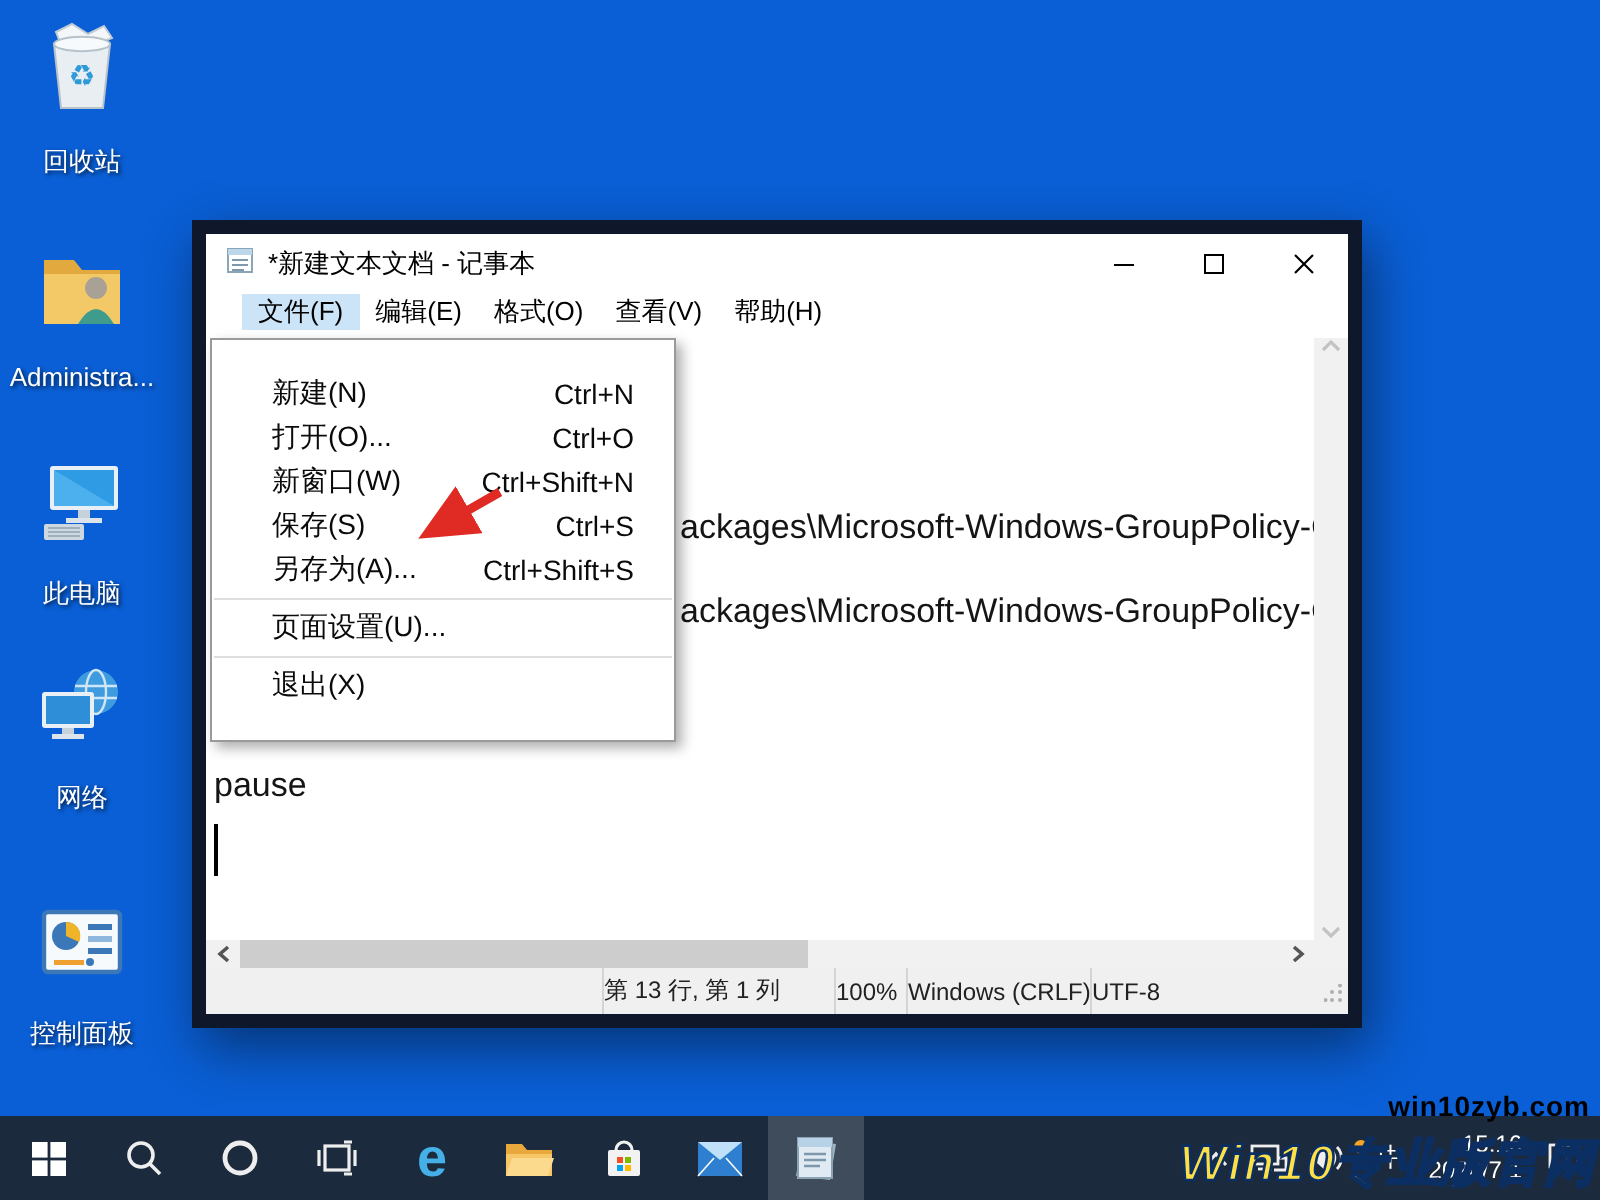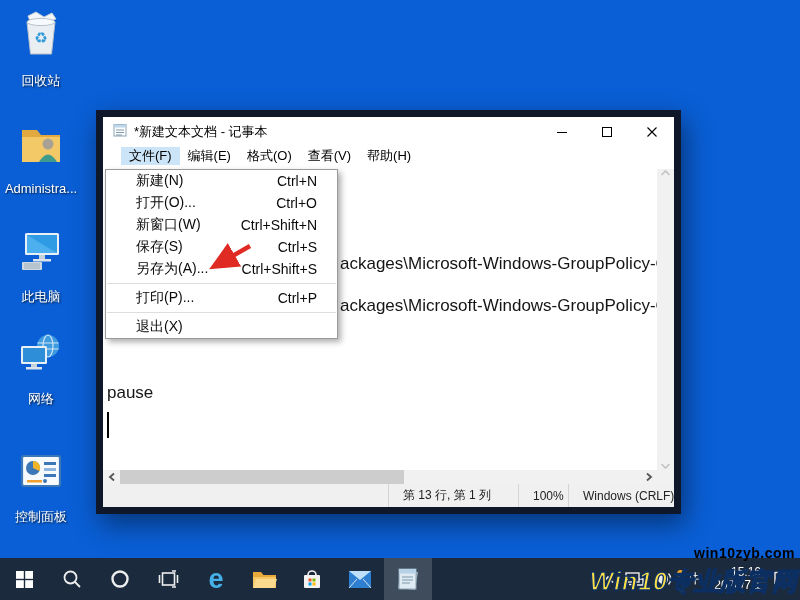--- a/index.html
+++ b/index.html
@@ -32,28 +32,28 @@
   .caret{position:absolute;left:4px;top:243px;width:2px;height:26px;background:#000}
 
   .vscroll{position:absolute;top:52px;right:0;bottom:37px;width:17px;background:#f1f1f1;display:flex;flex-direction:column;justify-content:space-between;align-items:center}
   .hscroll{position:absolute;left:0;right:17px;bottom:23px;height:14px;background:#f1f1f1}
   .hthumb{position:absolute;left:17px;top:0;width:284px;height:14px;background:#cdcdcd}
   .harrow{position:absolute;top:0;width:17px;height:14px;display:flex;align-items:center;justify-content:center}
   .harrow.left{left:0}.harrow.right{right:0}
   .scorner{position:absolute;right:0;bottom:23px;width:17px;height:14px;background:#f1f1f1}
 
   .statusbar{position:absolute;left:0;right:0;bottom:0;height:23px;background:#f0f0f0;display:flex;align-items:stretch;font-size:12px;color:#222}
-  .scell{display:flex;align-items:center;border-left:1px solid #d4d4d4;padding-left:14px;white-space:nowrap}
+  .scell{display:flex;align-items:center;border-left:1px solid #d4d4d4;white-space:nowrap}
   .sc0{flex:1;border-left:none}
   .sc1{width:115px}.sc2{width:35px}.sc3{width:91px}.sc4{width:128px;position:relative}
   .grip{position:absolute;right:2px;bottom:2px}
 
   
   .dropdown{position:absolute;left:2px;top:52px;width:231px;background:#fff;border:1px solid #9a9a9a;
-    box-shadow:3px 3px 6px rgba(0,0,0,.32);padding:0 0;z-index:5}
+    box-shadow:3px 3px 6px rgba(0,0,0,.32);padding:16px 0;z-index:5}
   .mi{height:22px;display:flex;align-items:center;padding:0 20px 0 30px;font-size:14px;color:#0a0a0a}
   .mi .ml{flex:1 1 auto}
   .mi .ms{flex:0 0 auto}
   .msep{height:1px;background:#dedede;margin:3px 1px}
 
   .annot{position:absolute;left:0;top:0;width:571px;height:390px;pointer-events:none;z-index:6}
 
   
   .taskbar{position:absolute;left:0;bottom:0;width:800px;height:42px;background:#1b2a3d;display:flex;align-items:center;z-index:20}
   .tb-btn{width:48px;height:42px;display:flex;align-items:center;justify-content:center;flex:0 0 auto}
@@ -208,20 +208,33 @@
         </svg>
     </span>
   </div>
   <div class="scorner"></div>
 
   <div class="statusbar">
     <div class="scell sc0"></div>
     <div class="scell sc1">第 13 行, 第 1 列</div>
     <div class="scell sc2">100%</div>
     <div class="scell sc3">Windows (CRLF)</div>
+    <div class="scell sc4">
+      <span>UTF-8</span>
+      <span class="grip">
+        <svg width="10" height="10" viewBox="0 0 10 10">
+          <circle cx="8" cy="8" r="1" fill="#b0b0b0"></circle>
+            <circle cx="8" cy="4" r="1" fill="#b0b0b0"></circle>
+          <circle cx="4" cy="8" r="1" fill="#b0b0b0"></circle>
+            <circle cx="8" cy="0.8" r="1" fill="#b0b0b0"></circle>
+          <circle cx="0.8" cy="8" r="1" fill="#b0b0b0"></circle>
+            <circle cx="4" cy="4" r="1" fill="#b0b0b0"></circle>
+        </svg>
+      </span>
+    </div>
   </div>
 
   <div class="dropdown">
     <div class="mi">
       <span class="ml">新建(N)</span>
       <span class="ms">Ctrl+N</span>
     </div>
     <div class="mi">
       <span class="ml">打开(O)...</span>
       <span class="ms">Ctrl+O</span>
@@ -233,22 +246,22 @@
     <div class="mi">
       <span class="ml">保存(S)</span>
       <span class="ms">Ctrl+S</span>
     </div>
     <div class="mi">
       <span class="ml">另存为(A)...</span>
       <span class="ms">Ctrl+Shift+S</span>
     </div>
     <div class="msep"></div>
     <div class="mi">
-      <span class="ml">打印(P)...</span>
-      <span class="ms">Ctrl+P</span>
+      <span class="ml">页面设置(U)...</span>
+      <span class="ms"></span>
     </div>
     <div class="msep"></div>
     <div class="mi">
       <span class="ml">退出(X)</span>
       <span class="ms"></span>
     </div>
   </div>
 
   <svg class="annot" viewBox="0 0 571 390">
     <defs>

